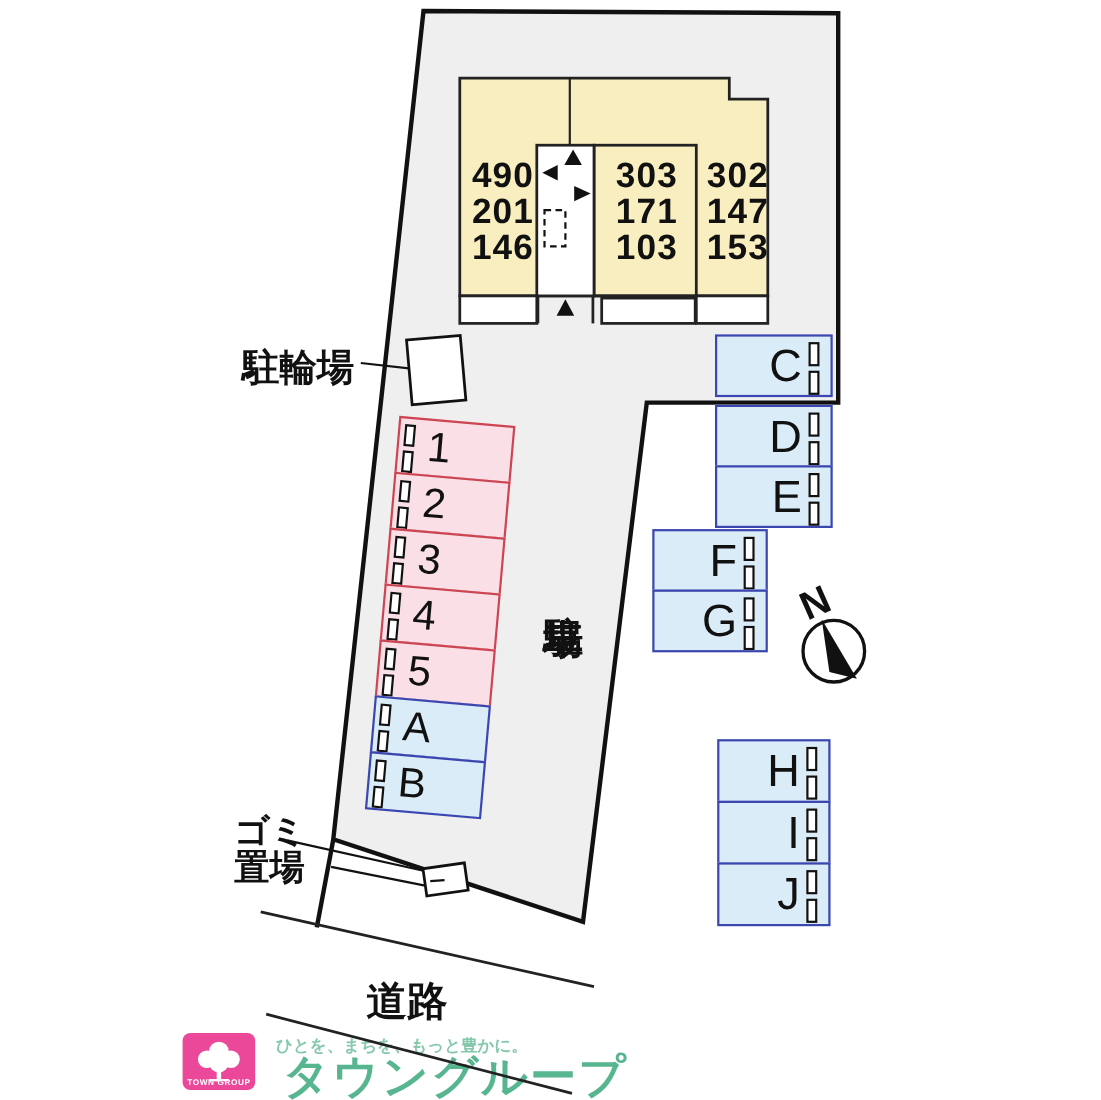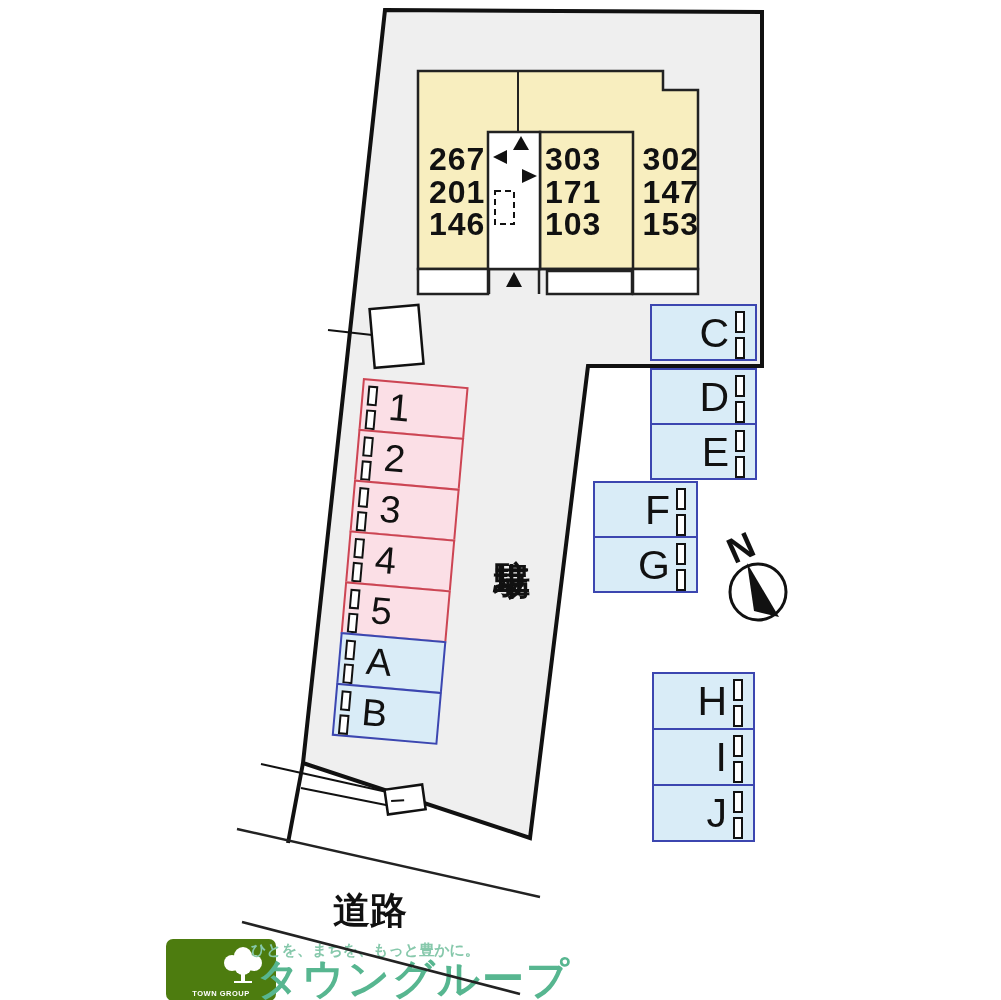--- a/index.html
+++ b/index.html
@@ -35,22 +35,22 @@
   .space .stopR1{right:10px;top:5px;height:22px;}
   .space .stopR2{right:10px;top:31px;height:22px;}
   
   #lbl-bicycle{left:220px;top:311px;font-size:34px;}
   #lbl-parking{left:487px;top:531px;font-size:36px;writing-mode:vertical-rl;
                text-orientation:upright;letter-spacing:2px;}
   #lbl-garbage{left:213px;top:739px;font-size:32px;line-height:33px;}
   #lbl-road{left:333px;top:886px;font-size:37px;}
   #lbl-north{left:728px;top:527px;font-size:36px;transform:rotate(-24deg);}
   
-  #logo-badge{left:166px;top:939px;width:66px;height:62px;background:#4d7c0f;
-              border-radius:7px;padding-left:44px;}
+  #logo-badge{left:166px;top:939px;width:66px;height:52px;background:#ec4899;
+              border-radius:7px;}
   #logo-badge .badge-text{position:absolute;left:0;right:0;bottom:3px;
               text-align:center;font-size:7.5px;font-weight:bold;color:#fff;
               letter-spacing:0.5px;}
   #logo-tagline{left:251px;top:941px;font-size:15px;font-weight:bold;
                 color:#86c8ab;}
   #logo-brand{left:257px;top:951px;font-size:42px;font-weight:bold;
               color:#57b690;letter-spacing:2px;}
 </style>
 </head>
 <body>
@@ -168,36 +168,41 @@
     <span class="stop stopR2"></span>
     <span class="ltr">I</span>
   </div>
   <div class="space" style="left:652px;top:784px;width:103px;height:58px;">
     <span class="stop stopR1"></span>
     <span class="stop stopR2"></span>
     <span class="ltr">J</span>
   </div>
 
   <div class="units" style="left:429px;top:143px;">
-    <span>267</span>
+    <span>490</span>
     <span>201</span>
     <span>146</span>
   </div>
-  <div class="units" style="left:545px;top:143px;width:86px;text-align:left;">
+  <div class="units" style="left:545px;top:143px;width:86px;text-align:center;">
     <span>303</span>
     <span>171</span>
     <span>103</span>
   </div>
   <div class="units" style="left:634px;top:143px;width:65px;text-align:right;">
     <span>302</span>
     <span>147</span>
     <span>153</span>
   </div>
 
+  <div class="abs jp" id="lbl-bicycle">駐輪場</div>
   <div class="abs jp" id="lbl-parking">駐車場</div>
+  <div class="abs jp" id="lbl-garbage">
+    <div>ゴミ</div>
+    <div>置場</div>
+  </div>
   <div class="abs jp" id="lbl-road">道路</div>
   <div class="abs jp" id="lbl-north">N</div>
 
   <div class="abs" id="logo-badge">
     <svg width="66" height="48" viewBox="0 0 66 48">
       <circle cx="33" cy="17" r="9" fill="#fff"></circle>
       <circle cx="22" cy="24" r="8" fill="#fff"></circle>
       <circle cx="44" cy="24" r="8" fill="#fff"></circle>
       <circle cx="33" cy="27" r="9" fill="#fff"></circle>
       <rect x="31" y="30" width="4" height="14" fill="#fff"></rect>

